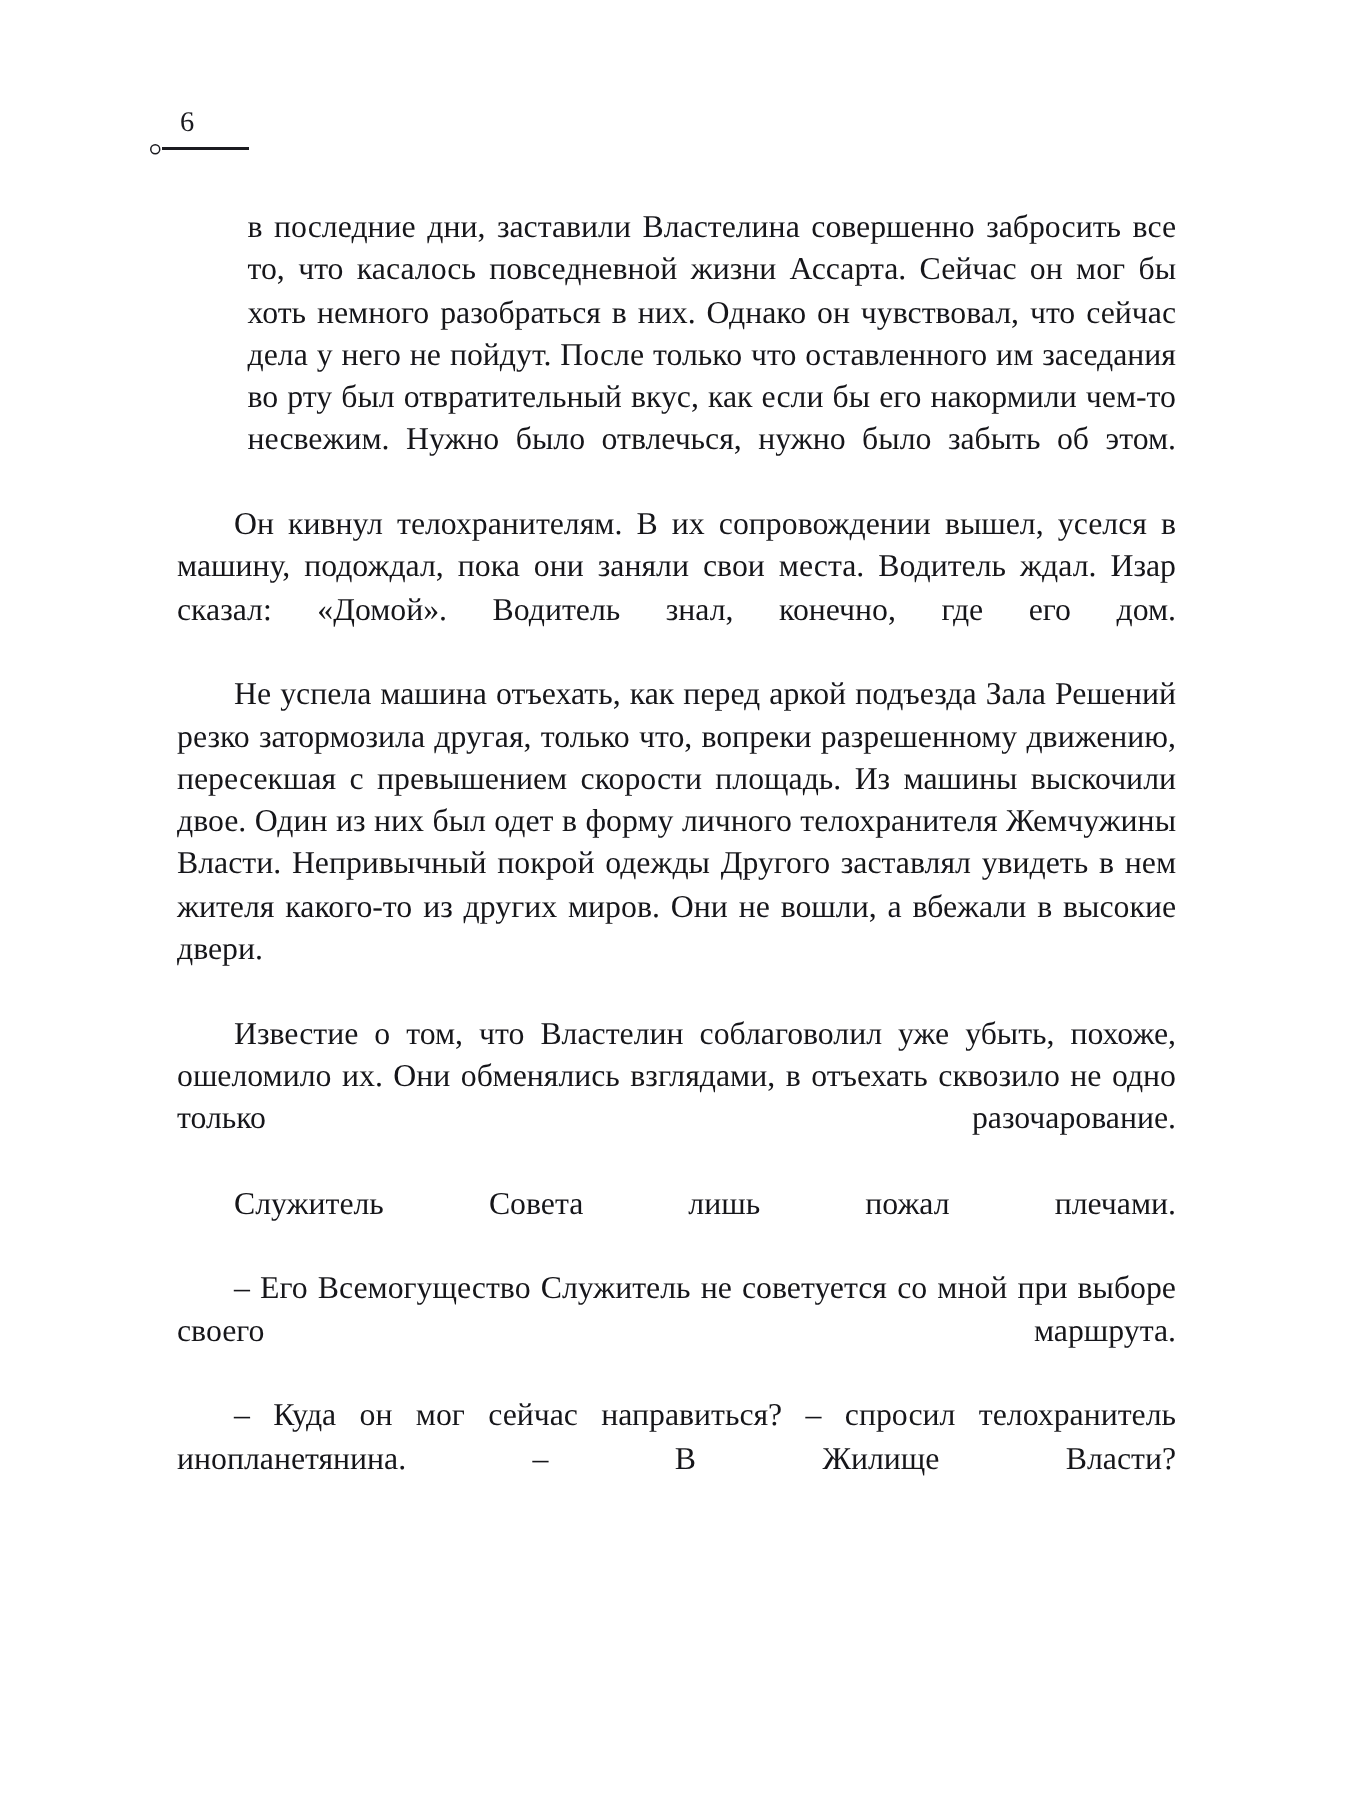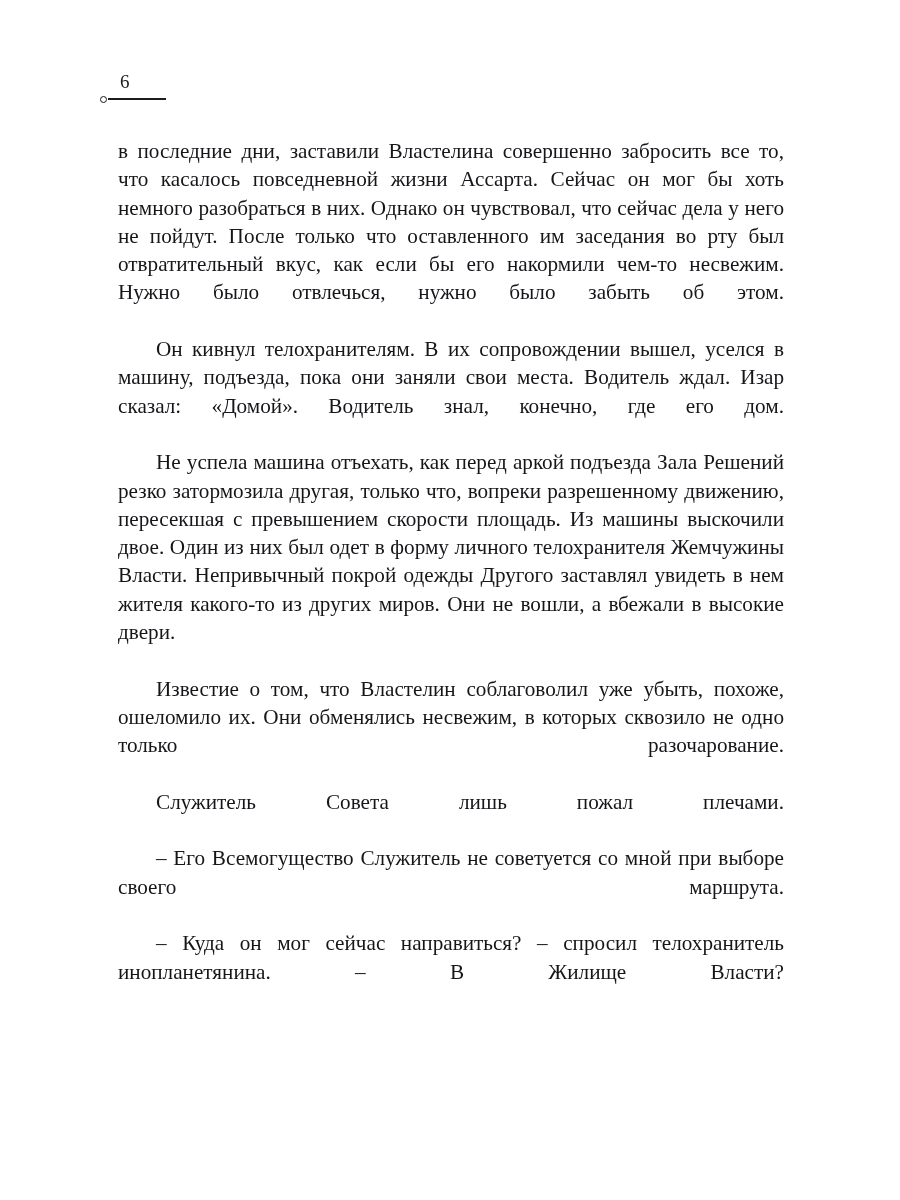--- a/index.html
+++ b/index.html
@@ -85,20 +85,21 @@
     font-size: 21.2px;
     line-height: 28.3px;
     text-indent: 38px;
     hyphens: manual;
     word-spacing: 0.2px;
     color: #16161a;
   }
 
   p.para.no-indent {
     text-indent: 0;
+    margin-left: 47px;
   }
 
   
   p.para::after {
     content: "";
     display: inline-block;
     width: 100%;
   }
 </style>
 </head>
@@ -109,22 +110,22 @@
   <div class="running-head">
     <div class="folio-number">6</div>
     <div class="head-rule-wrap">
       <span class="head-dot"></span>
       <span class="head-rule"></span>
     </div>
   </div>
 
   <div class="text-block">
     <p class="para no-indent">в последние дни, заставили Властелина совершенно забросить все то, что касалось повседневной жизни Ассарта. Сейчас он мог бы хоть немного разобраться в них. Однако он чувствовал, что сейчас дела у него не пойдут. После только что оставленного им заседания во рту был отвратительный вкус, как если бы его накормили чем-то несвежим. Нужно было отвлечься, нужно было забыть об этом.</p>
-    <p class="para">Он кивнул телохранителям. В их сопровождении вышел, уселся в машину, подъезда, пока они заняли свои места. Водитель ждал. Изар сказал: «Домой». Водитель знал, конечно, где его дом.</p>
+    <p class="para">Он кивнул телохранителям. В их сопровождении вышел, уселся в машину, подождал, пока они заняли свои места. Водитель ждал. Изар сказал: «Домой». Водитель знал, конечно, где его дом.</p>
     <p class="para">Не успела машина отъехать, как перед аркой подъезда Зала Решений резко затормозила другая, только что, вопреки разрешенному движению, пересекшая с превышением скорости площадь. Из машины выскочили двое. Один из них был одет в форму личного телохранителя Жемчужины Власти. Непривычный покрой одежды Другого заставлял увидеть в нем жителя какого-то из других миров. Они не вошли, а вбежали в высокие двери.</p>
-    <p class="para">Известие о том, что Властелин соблаговолил уже убыть, похоже, ошеломило их. Они обменялись несвежим, в которых сквозило не одно только разочарование.</p>
+    <p class="para">Известие о том, что Властелин соблаговолил уже убыть, похоже, ошеломило их. Они обменялись взглядами, в отъехать сквозило не одно только разочарование.</p>
     <p class="para">Служитель Совета лишь пожал плечами.</p>
     <p class="para">– Его Всемогущество Служитель не советуется со мной при выборе своего маршрута.</p>
     <p class="para">– Куда он мог сейчас направиться? – спросил телохранитель инопланетянина. – В Жилище Власти?</p>
 
   </div>
 
 </div>
 
 </body></html>

